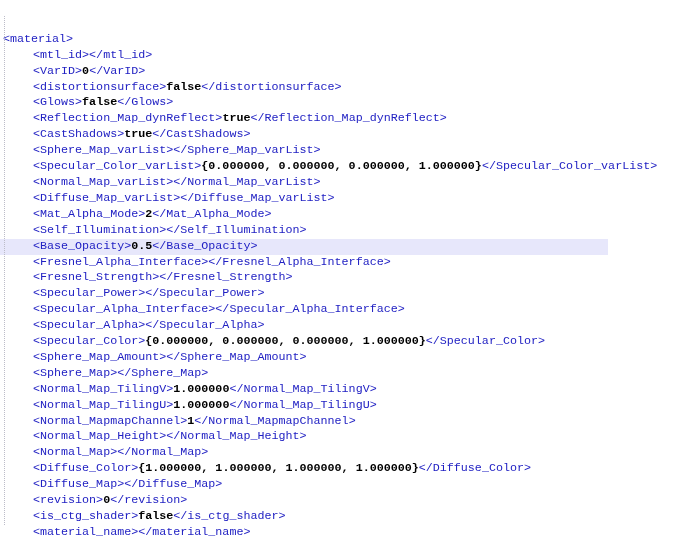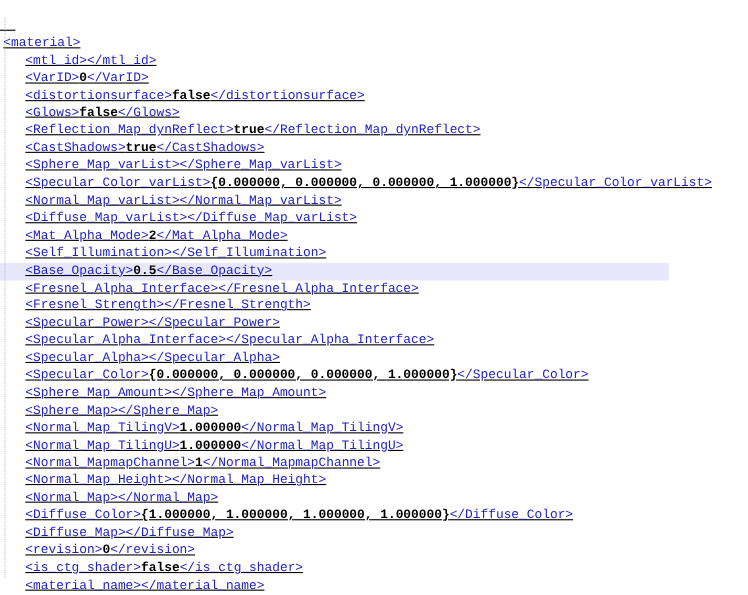--- a/index.html
+++ b/index.html
@@ -10,24 +10,23 @@
   }
   .editor {
     position: relative;
     width: 608px; height: 541px;
     font-family: "Liberation Mono", "DejaVu Sans Mono", monospace;
     font-size: 11.7px;
     line-height: 15.91px;
     white-space: pre;
     color: #000000;
     cursor: text;
-    text-decoration: underline;
   }
   .line { height: 15.91px; padding-left: 3px; }
-  .line.ind1 { padding-left: 23px; }
+  .line.ind1 { padding-left: 33px; }
   .line.hl { background: var(--hl-bg, #e7e7fb); }
   .tag { color: var(--tag-color, #2121c3); }
   .val { color: var(--val-color, #000000); font-weight: bold; }
   .indent-guide {
     position: absolute;
     left: 4px; top: 16px;
     height: 509px; width: 0;
     border-left: 1px dotted var(--guide-color, #bcbcc8);
     pointer-events: none;
   }

